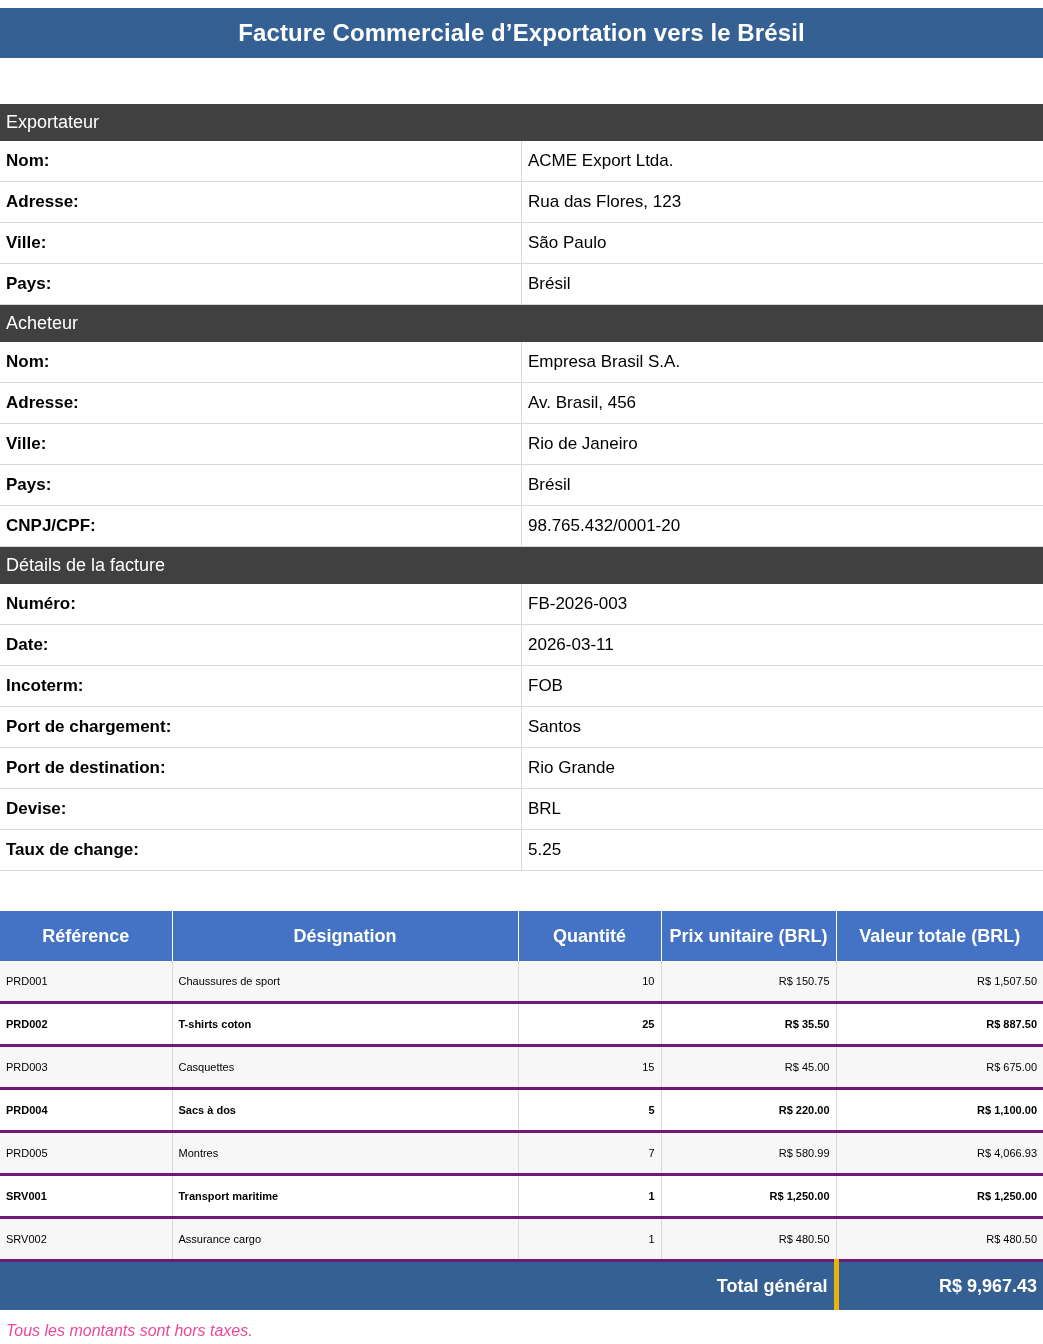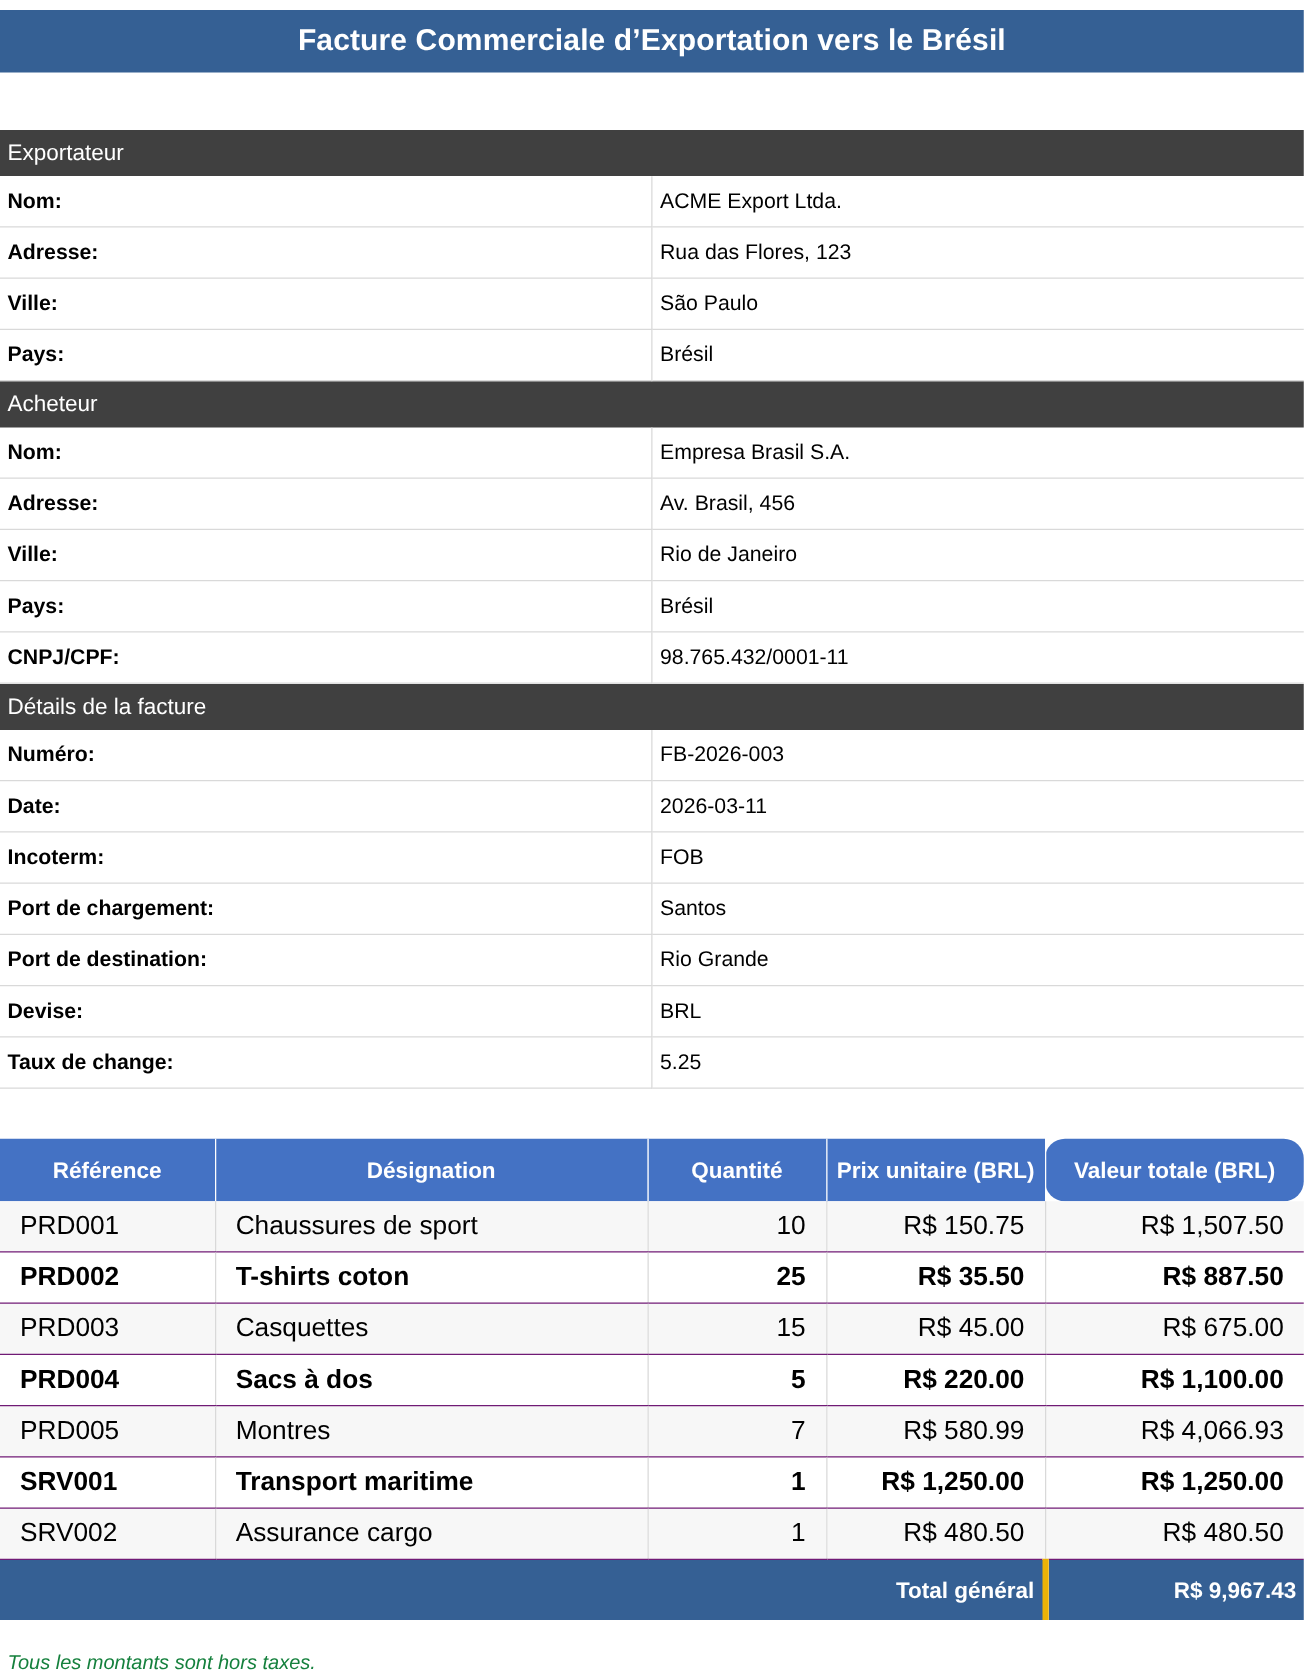--- a/index.html
+++ b/index.html
@@ -89,28 +89,28 @@
     font-size: 18px;
     font-weight: bold;
     height: 50px;
     text-align: center;
     vertical-align: middle;
     border-right: 1px solid #ffffff;
     white-space: nowrap;
     overflow: visible;
     padding: 0;
   }
-  .items-table th:last-child { border-right: none; border-radius: 16px; }
+  .items-table th:last-child { border-right: none; }
   .items-table td {
     height: 40px;
-    font-size: 21px;
+    font-size: 11px;
     vertical-align: middle;
-    border-bottom: 1px solid #701a75;
+    border-bottom: 3px solid #701a75;
     border-right: 1px solid #d9d9d9;
-    padding: 0 16px;
+    padding: 0 6px;
     white-space: nowrap;
     overflow: hidden;
   }
   .items-table td:last-child { border-right: none; }
   .items-table tbody tr.odd td { background: #f7f7f7; }
   .items-table tbody tr.even td { background: #ffffff; font-weight: bold; }
 
   .col-ref   { width: 172px; }
   .col-desig { width: 346px; }
   .col-qte   { width: 143px; }
@@ -132,21 +132,21 @@
   }
   .items-table tr.total-row td:last-child { border-right: none; }
 
   
   .footer-note {
     position: absolute;
     left: 6px;
     top: 1322px;
     font-size: 16px;
     font-style: italic;
-    color: #15803d;
+    color: #ec4899;
     white-space: nowrap;
   }
 </style>
 </head>
 <body>
 
 <div class="title-banner">
   <span class="title-text">Facture Commerciale d’Exportation vers le Brésil</span>
 </div>
 
@@ -189,21 +189,21 @@
       <tr>
         <td class="lbl">Ville:</td>
         <td class="val">Rio de Janeiro</td>
       </tr>
       <tr>
         <td class="lbl">Pays:</td>
         <td class="val">Brésil</td>
       </tr>
       <tr>
         <td class="lbl">CNPJ/CPF:</td>
-        <td class="val">98.765.432/0001-11</td>
+        <td class="val">98.765.432/0001-20</td>
       </tr>
       <tr class="section-head">
         <td colspan="2">Détails de la facture</td>
       </tr>
       <tr>
         <td class="lbl">Numéro:</td>
         <td class="val">FB-2026-003</td>
       </tr>
       <tr>
         <td class="lbl">Date:</td>

